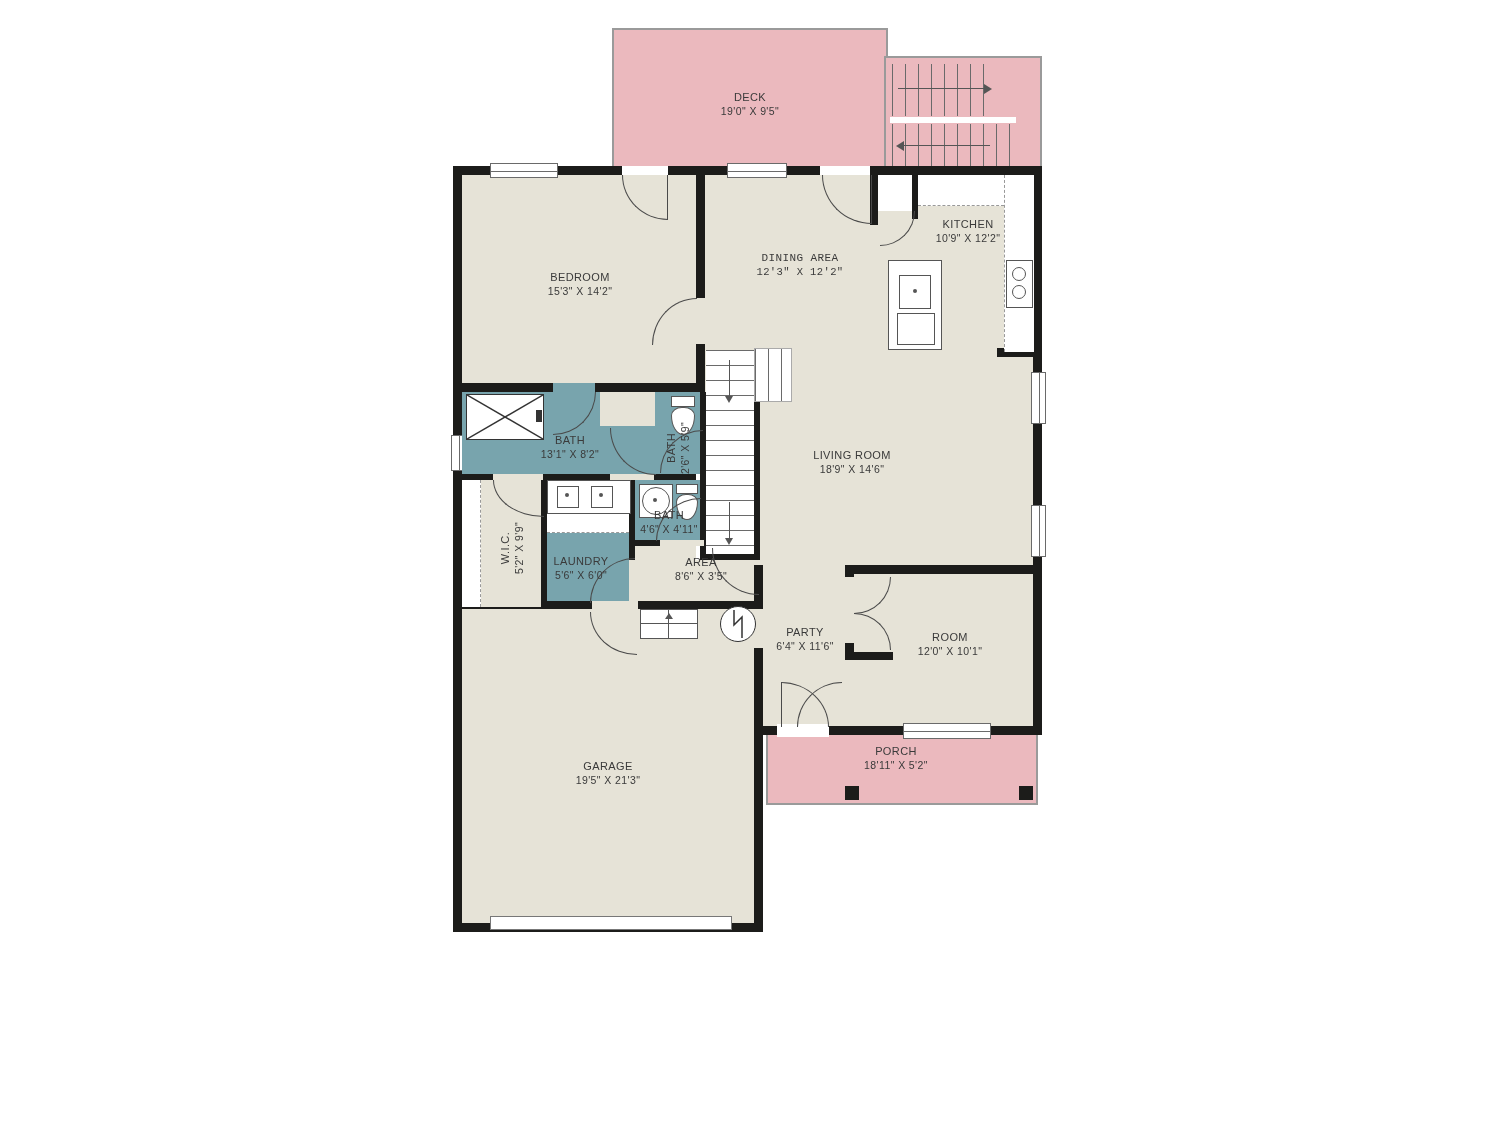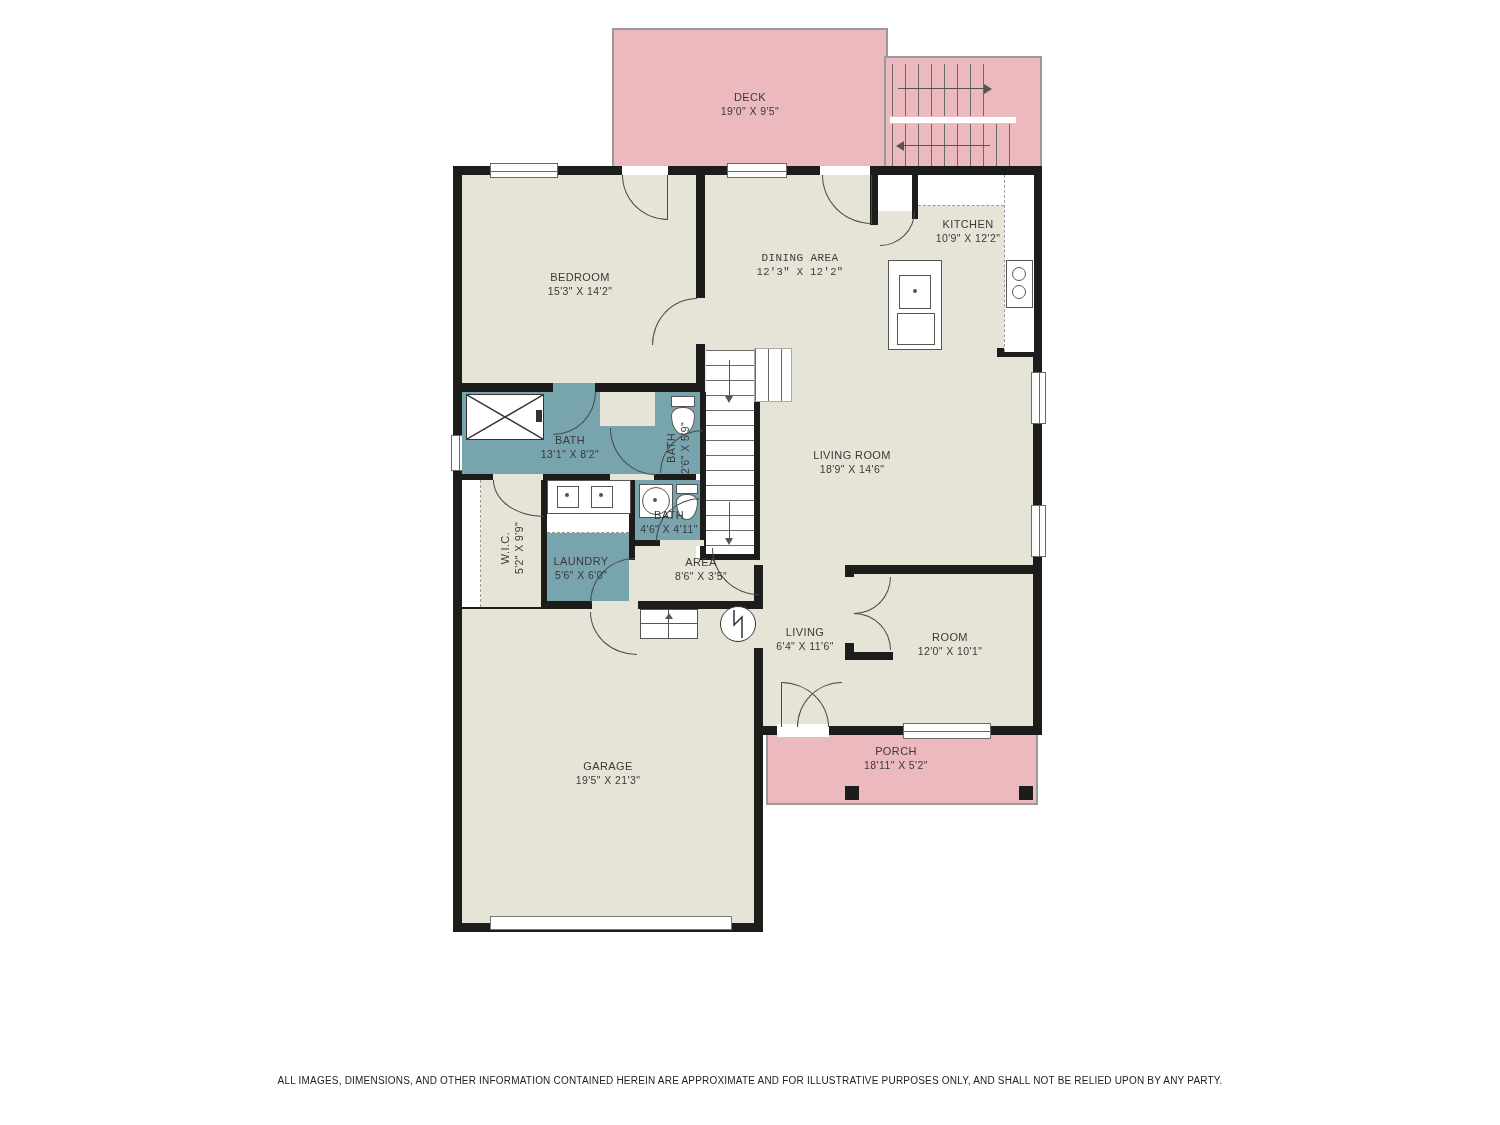--- a/index.html
+++ b/index.html
@@ -242,29 +242,28 @@
   </div>
   <div class="rlabel" style="left:581px;top:568px;">
     <div class="rname">LAUNDRY</div>
     <div class="rdims">5'6" X 6'0"</div>
   </div>
   <div class="rlabel" style="left:701px;top:569px;">
     <div class="rname">AREA</div>
     <div class="rdims">8'6" X 3'5"</div>
   </div>
   <div class="rlabel" style="left:805px;top:639px;">
-    <div class="rname">LIVING</div>
+    <div class="rname">PARTY</div>
     <div class="rdims">6'4" X 11'6"</div>
   </div>
   <div class="rlabel" style="left:950px;top:644px;">
     <div class="rname">ROOM</div>
     <div class="rdims">12'0" X 10'1"</div>
   </div>
   <div class="rlabel" style="left:608px;top:773px;">
     <div class="rname">GARAGE</div>
     <div class="rdims">19'5" X 21'3"</div>
   </div>
 
   <div class="disclaimer" style="top:1074px;">
-    <div>ALL IMAGES, DIMENSIONS, AND OTHER INFORMATION CONTAINED HEREIN ARE APPROXIMATE AND FOR ILLUSTRATIVE PURPOSES ONLY, AND SHALL NOT BE RELIED UPON BY ANY PARTY.</div>
   </div>
 
 </div>
 
 </body></html>

